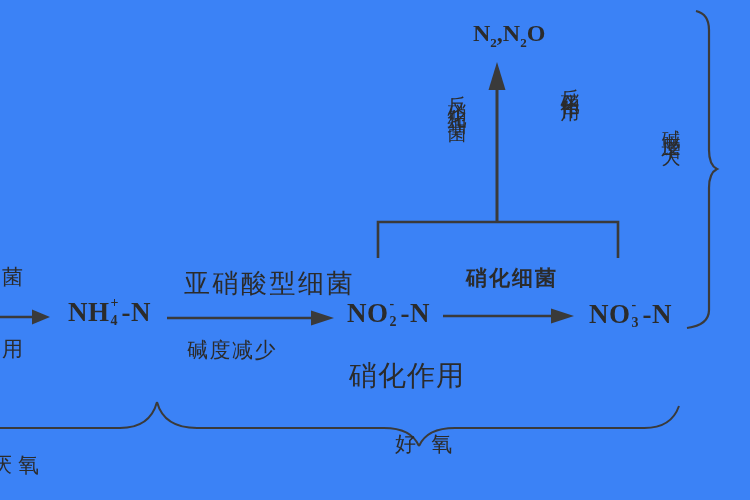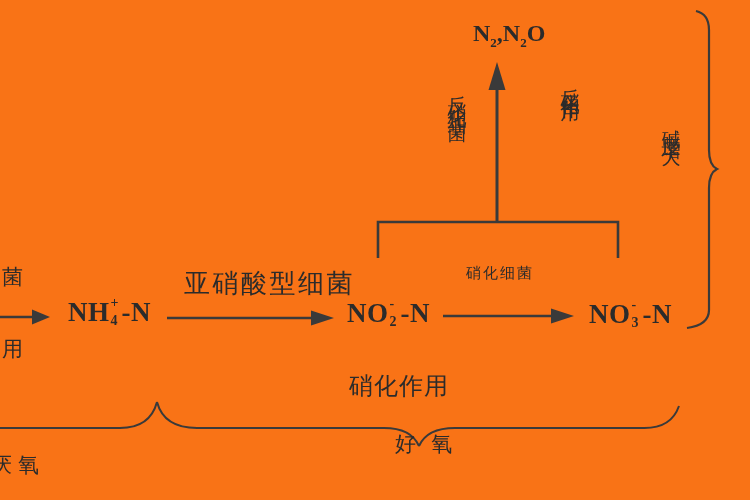--- a/index.html
+++ b/index.html
@@ -1,19 +1,19 @@
 <!DOCTYPE html>
 <html><head>
 <meta charset="utf-8">
 <style>
   html,body{margin:0;padding:0;background:#ffffff;}
   .canvas{
     position:relative;
     width:750px;height:500px;
-    background:#f97316;
+    background:#3b82f6;
     overflow:hidden;
     font-family:"Liberation Serif","DejaVu Serif",serif;
     color:#2b2b2b;
   }
   .overlay{position:absolute;left:0;top:0;width:750px;height:500px;}
   .t{position:absolute;white-space:pre;}
   .formula{font-size:27px;font-weight:600;letter-spacing:0.5px;}
   .stack{display:inline-block;position:relative;width:12px;height:27px;font-size:14px;font-weight:600;vertical-align:-5px;}
   .stack .sup{position:absolute;top:-4px;left:1px;}
   .stack .sub{position:absolute;bottom:-3px;left:1px;}
@@ -67,25 +67,26 @@
   <div class="t vert cjk" style="left:557px;top:73px;letter-spacing:4px;">反硝化作用</div>
 
   <div class="t vert cjk" style="left:658px;top:114px;letter-spacing:6px;">碱度增大</div>
 
   <div class="t cjk" style="left:2px;top:263px;font-size:21px;">菌</div>
   <div class="t cjk" style="left:2px;top:335px;font-size:21px;">用</div>
 
   <div class="t formula" style="left:68px;top:297px;"><span>NH</span><span class="stack"><span class="sup">+</span><span class="sub">4</span></span><span>-N</span></div>
 
   <div class="t cjk" style="left:184px;top:266px;font-size:26px;letter-spacing:2.5px;">亚硝酸型细菌</div>
+  <div class="t cjk" style="left:187px;top:336px;font-size:21px;letter-spacing:1.5px;">碱度减少</div>
 
   <div class="t formula" style="left:347px;top:298px;"><span>NO</span><span class="stack"><span class="sup">-</span><span class="sub">2</span></span><span>-N</span></div>
 
-  <div class="t cjk" style="left:349px;top:370px;font-size:24px;letter-spacing:1px;text-align:right;">硝化作用</div>
+  <div class="t cjk" style="left:349px;top:357px;font-size:28px;letter-spacing:1px;text-align:right;">硝化作用</div>
 
-  <div class="t cjk" style="left:466px;top:264px;font-size:15px;letter-spacing:2px;">硝化细菌</div>
+  <div class="t cjk" style="left:466px;top:264px;font-size:21px;letter-spacing:2px;font-weight:bold;">硝化细菌</div>
 
   <div class="t formula" style="left:589px;top:299px;"><span>NO</span><span class="stack"><span class="sup">-</span><span class="sub">3</span></span><span>-N</span></div>
 
   <div class="t cjk" style="left:-9px;top:451px;font-size:21px;letter-spacing:6px;">厌氧</div>
   <div class="t cjk" style="left:395px;top:430px;font-size:21px;letter-spacing:5px;">好 氧</div>
 
 </div>
 
 </body></html>

